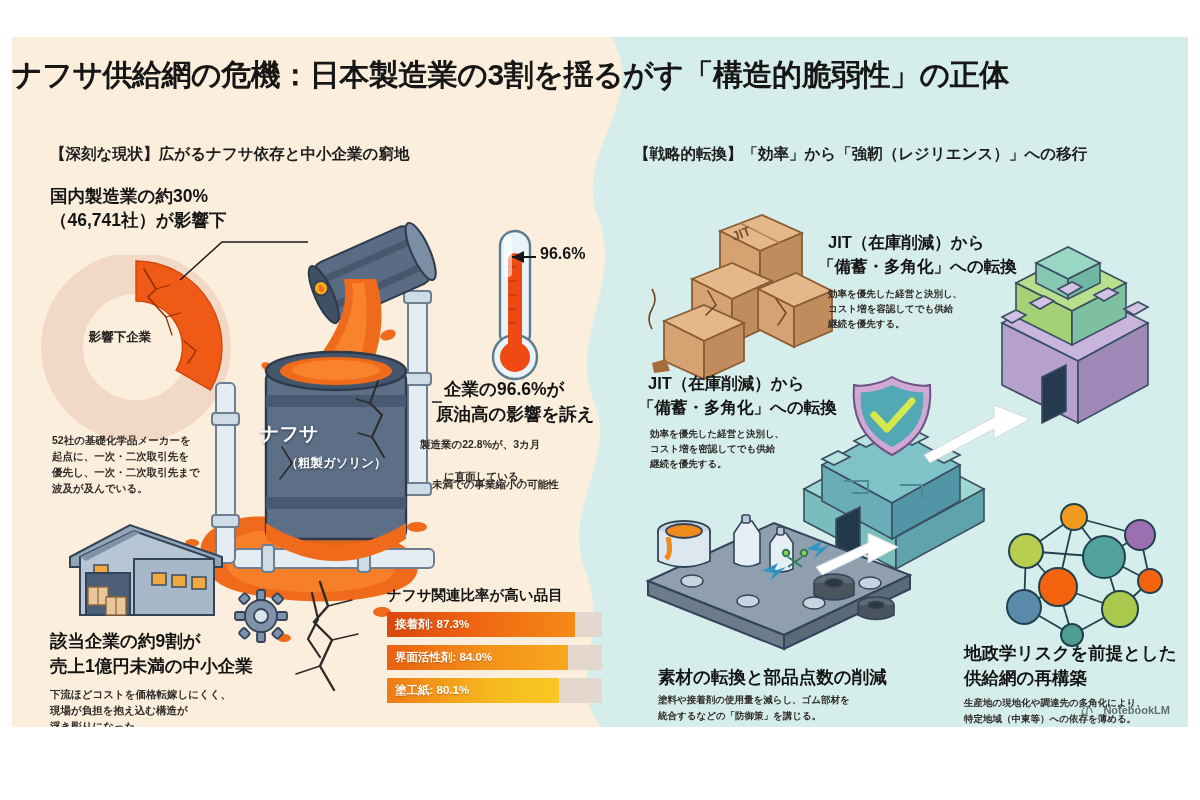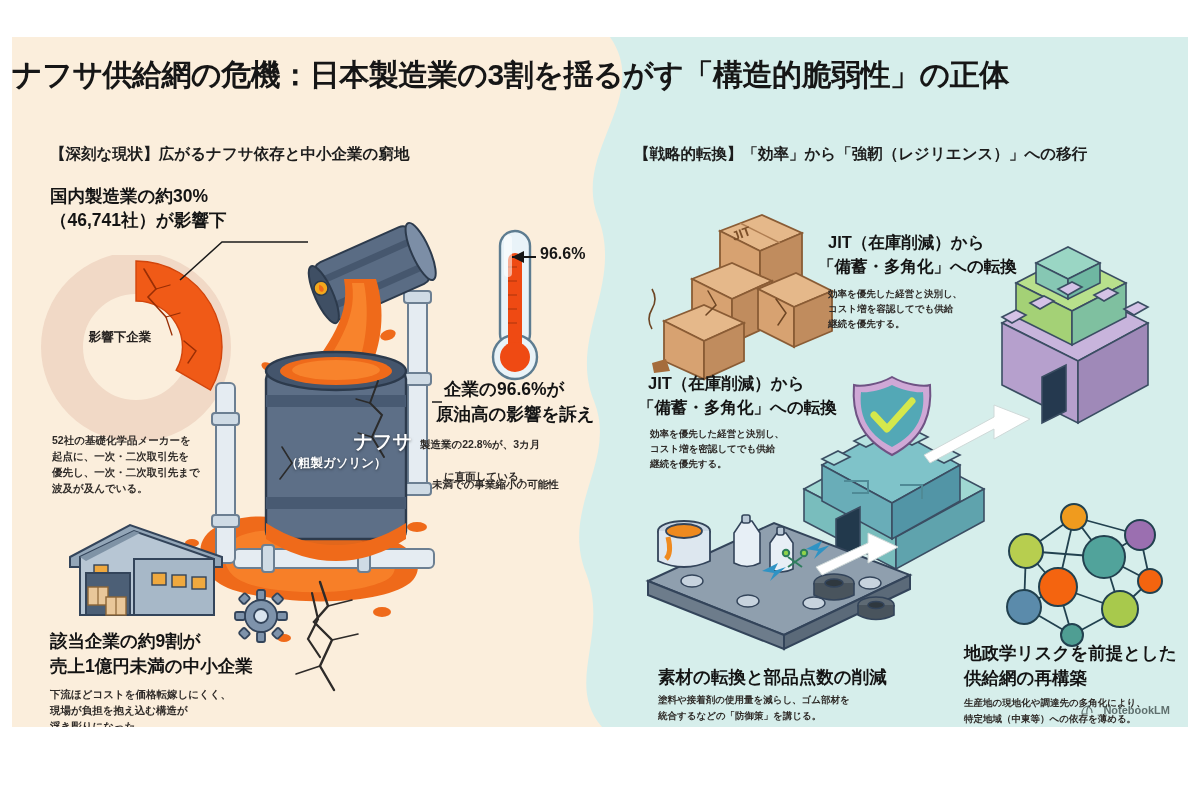--- a/index.html
+++ b/index.html
@@ -199,21 +199,21 @@
         <ellipse cx="90" cy="34" rx="56" ry="14" fill="#ef6a1a"></ellipse>
         <ellipse cx="90" cy="33" rx="44" ry="10" fill="#f8832c"></ellipse>
 
         <path d="M132,44 L124,66 L136,78 L126,100 L138,120" fill="none" stroke="#2b2b2b" stroke-width="2" stroke-linecap="round"></path>
         <path d="M124,66 L110,62 M126,100 L112,96" fill="none" stroke="#2b2b2b" stroke-width="1.4" stroke-linecap="round"></path>
         <path d="M36,110 L46,126 L34,142" fill="none" stroke="#2b2b2b" stroke-width="1.6" stroke-linecap="round"></path>
 
         <path d="M20,186 q34,22 70,22 q36,0 70,-22 l0,16 q-34,22 -70,22 q-36,0 -70,-22 z" fill="#ef6a1a"></path>
       </svg>
     </div>
-    <div class="blk" style="left:248px;top:392px;width:152px;text-align:right;font-size:19px;font-weight:bold;color:#ffffff;text-shadow:0 1px 3px rgba(0,0,0,.55);">ナフサ</div>
+    <div class="blk" style="left:248px;top:384px;width:152px;text-align:left;font-size:19px;font-weight:bold;color:#ffffff;text-shadow:0 1px 3px rgba(0,0,0,.55);">ナフサ</div>
     <div class="blk" style="left:248px;top:418px;width:152px;text-align:center;font-size:12.5px;font-weight:bold;color:#ffffff;text-shadow:0 1px 3px rgba(0,0,0,.55);">（粗製ガソリン）</div>
 
     <div class="ill" style="left:472px;top:190px;">
       <svg width="64" height="160" viewBox="0 0 64 160">
         <rect x="16" y="4" width="30" height="118" rx="15" fill="#e9f3f8" stroke="#5d7c90" stroke-width="2.4"></rect>
         <circle cx="31" cy="130" r="22" fill="#e9f3f8" stroke="#5d7c90" stroke-width="2.4"></circle>
         <rect x="24" y="26" width="14" height="104" rx="7" fill="#ef4a13"></rect>
         <circle cx="31" cy="130" r="15" fill="#ef4a13"></circle>
         <g stroke="#bc3a0e" stroke-width="1.3">
           <line x1="24" y1="40" x2="33" y2="40"></line>
@@ -280,20 +280,35 @@
         <circle cx="27" cy="27" r="7" fill="#d9e4ee" stroke="#33445a" stroke-width="1.8"></circle>
       </svg>
     </div>
 
     <div class="blk hd h-lg" style="left:38px;top:593px;">該当企業の約9割が</div>
     <div class="blk hd h-lg" style="left:38px;top:618px;">売上1億円未満の中小企業</div>
     <div class="blk bd b-sm" style="left:38px;top:650px;">下流ほどコストを価格転嫁しにくく、</div>
     <div class="blk bd b-sm" style="left:38px;top:666px;">現場が負担を抱え込む構造が</div>
     <div class="blk bd b-sm" style="left:38px;top:682px;">浮き彫りになった。</div>
 
+    <div class="barchart">
+      <div class="bc-title">ナフサ関連比率が高い品目</div>
+      <div class="bar-row">
+        <div class="bar-fill" style="width:87.3%;background:linear-gradient(90deg,#d9480f 0%,#ef6412 45%,#f58a16 100%);"></div>
+        <div class="bar-lbl">接着剤: 87.3%</div>
+      </div>
+      <div class="bar-row">
+        <div class="bar-fill" style="width:84%;background:linear-gradient(90deg,#e8600f 0%,#f3921a 55%,#f7a81c 100%);"></div>
+        <div class="bar-lbl">界面活性剤: 84.0%</div>
+      </div>
+      <div class="bar-row">
+        <div class="bar-fill" style="width:80.1%;background:linear-gradient(90deg,#ef7a14 0%,#f6b91f 60%,#f9c824 100%);"></div>
+        <div class="bar-lbl">塗工紙: 80.1%</div>
+      </div>
+    </div>
 
     <div class="ill" style="left:636px;top:160px;">
       <svg width="190" height="185" viewBox="0 0 190 185">
         <g stroke="#8a5c35" stroke-width="1.8">
 
           <polygon points="72,34 114,18 154,36 112,54" fill="#e5b88a"></polygon>
           <polygon points="72,34 112,54 112,98 72,80" fill="#d7a271"></polygon>
           <polygon points="112,54 154,36 154,80 112,98" fill="#c08c5e"></polygon>
           <line x1="92" y1="26" x2="132" y2="46" stroke="#b07e52" stroke-width="1.4"></line>
 

